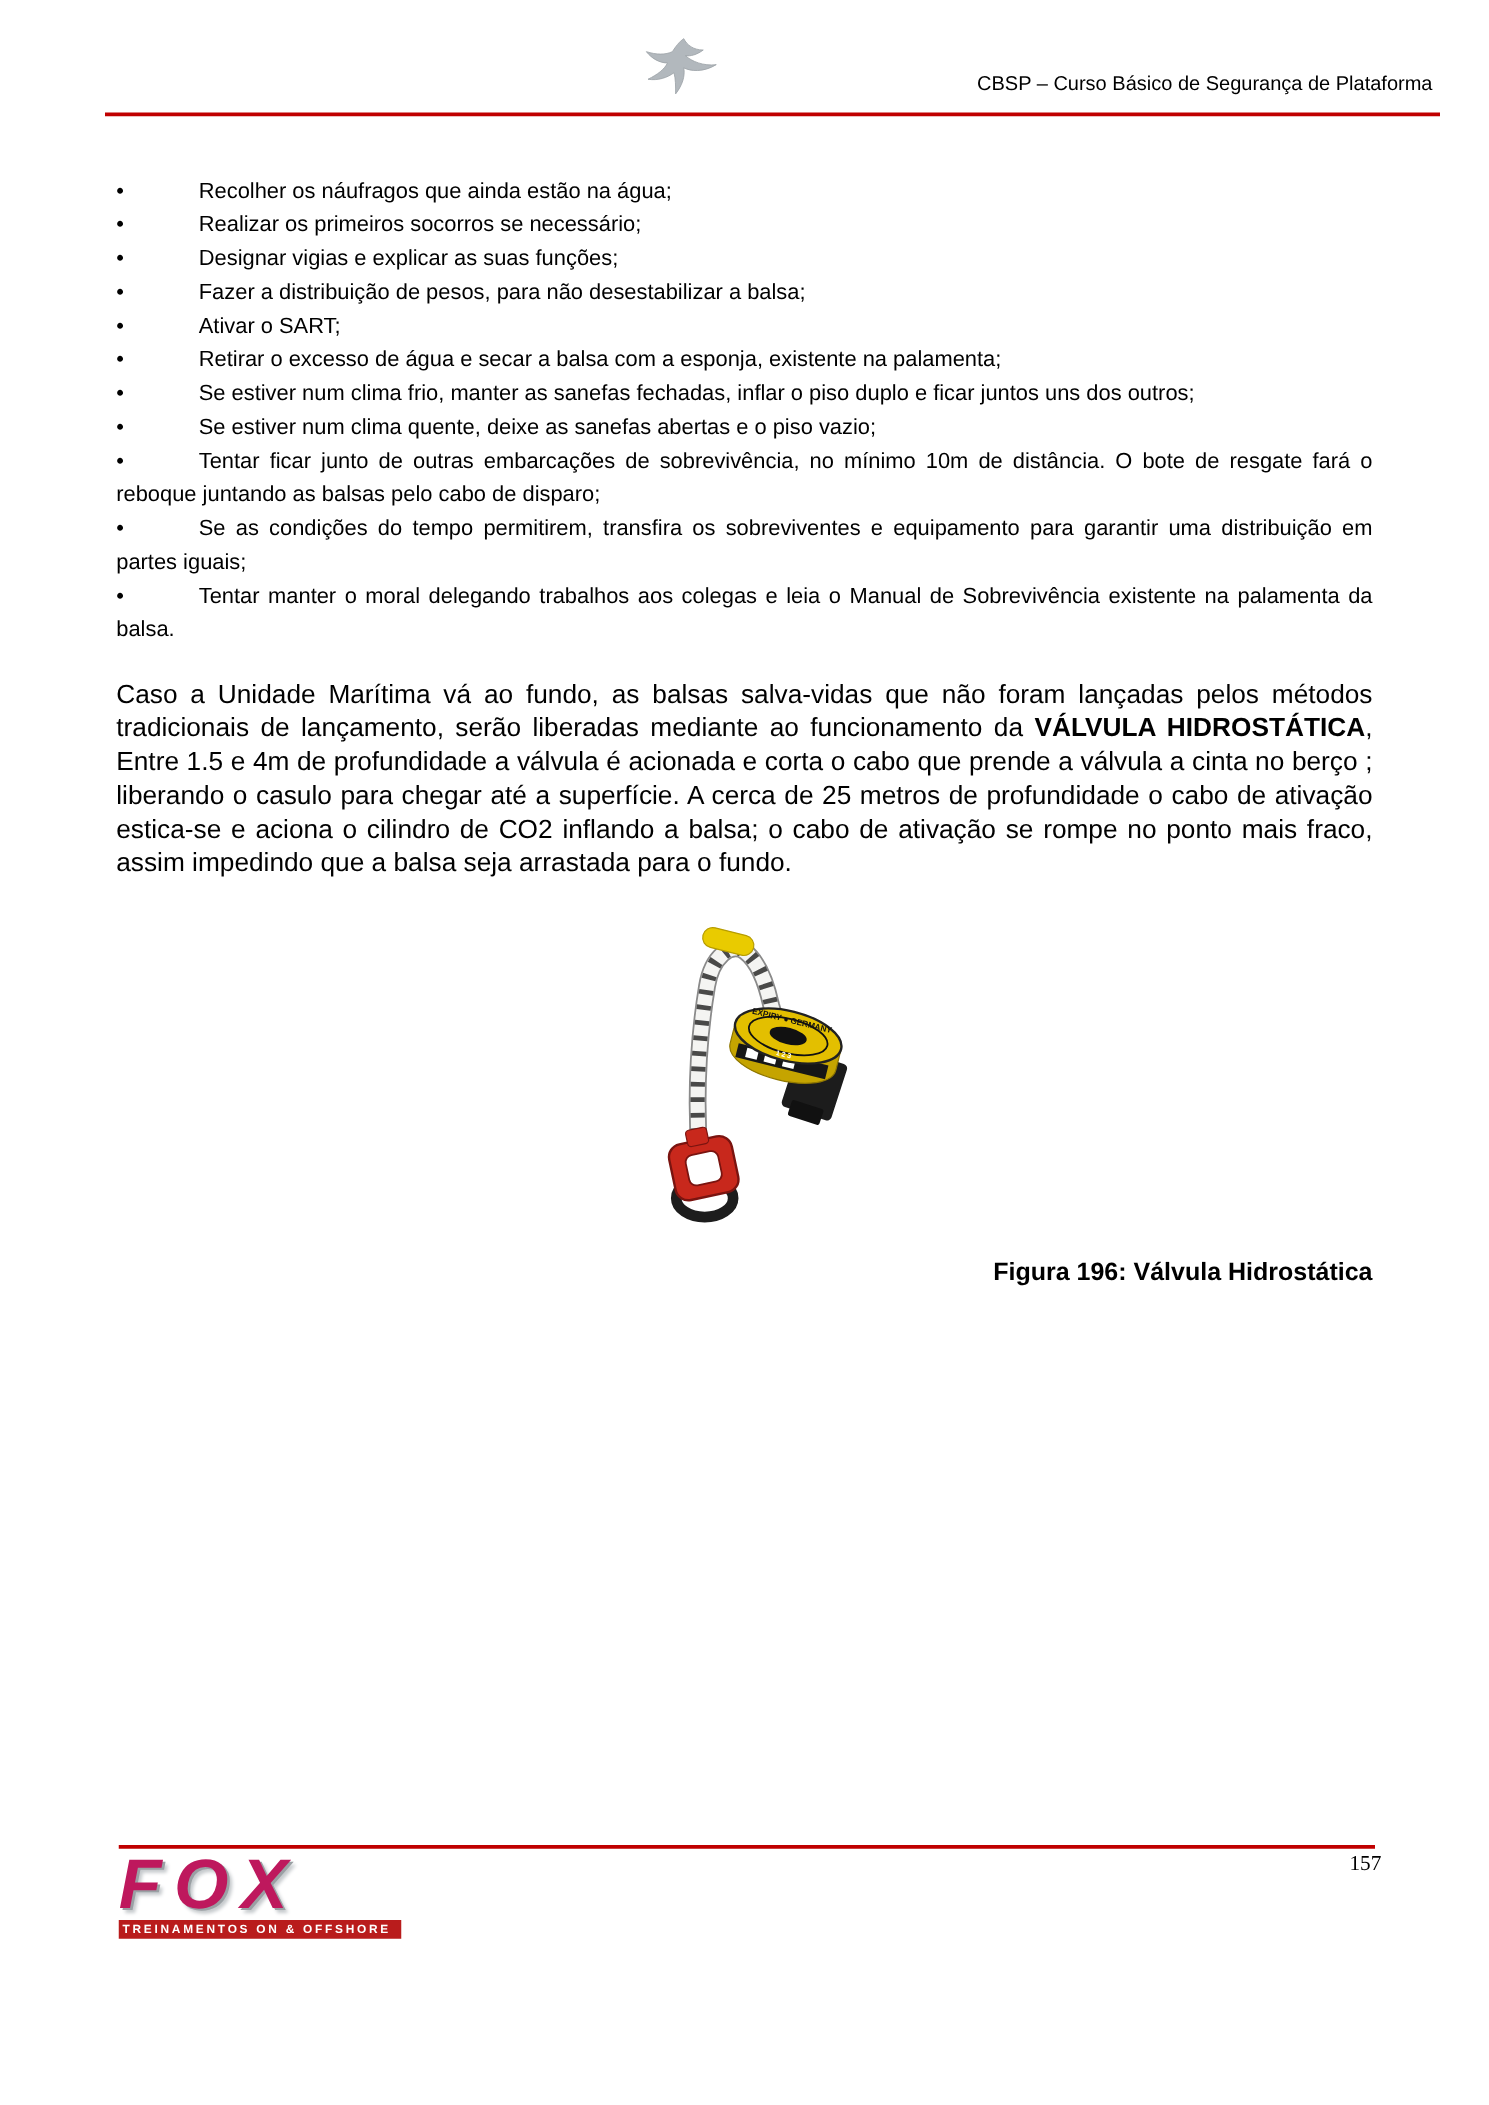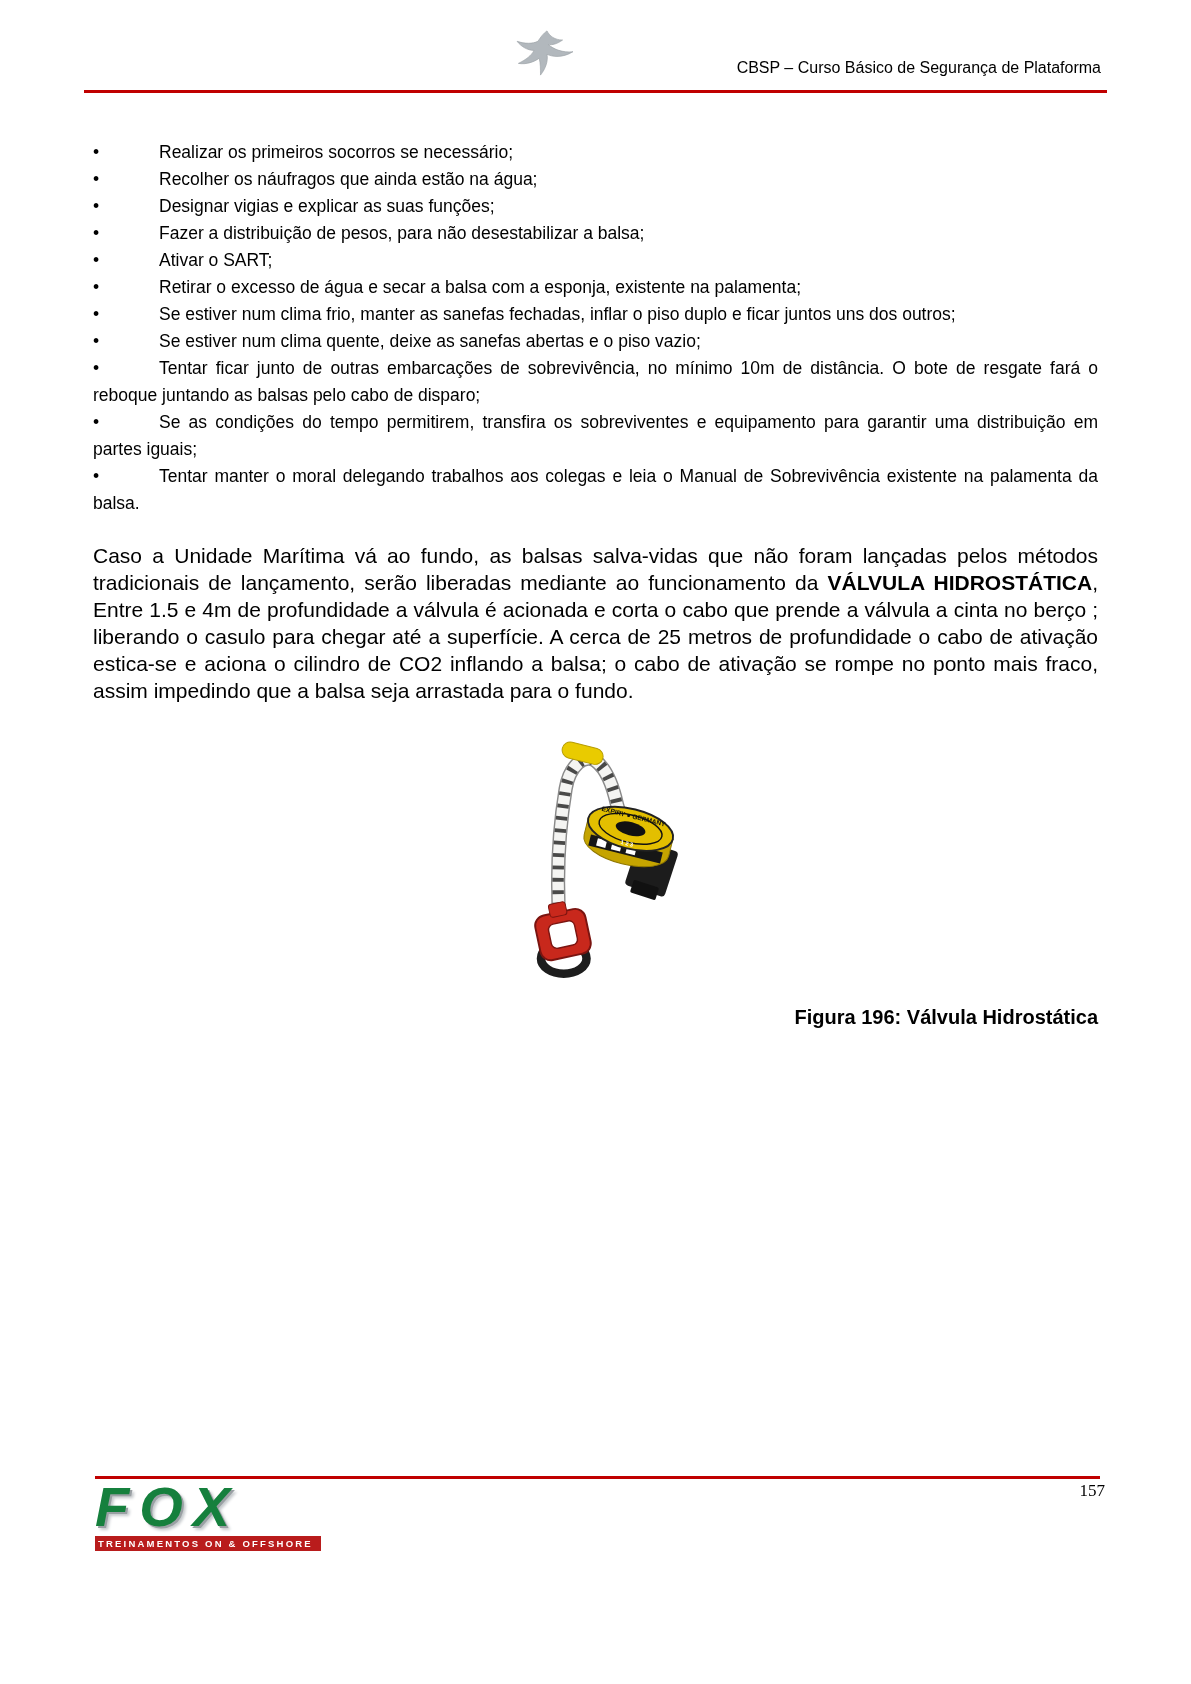--- a/index.html
+++ b/index.html
@@ -8,21 +8,21 @@
     width: 1191px;
     height: 1684px;
     margin: 0 auto;
     background: #ffffff;
     font-family: "Liberation Sans", sans-serif;
     color: #000;
     overflow: hidden;
   }
 
   
-  .header { position: relative; padding: 58px 84px 0 84px; border-radius: 31px; }
+  .header { position: relative; padding: 58px 39px 0 84px; border-radius: 31px; }
   .bird-mark {
     position: absolute;
     left: 508px; top: 24px;
     width: 78px; height: 58px;
   }
   .header-title {
     text-align: right;
     font-size: 16px;
     line-height: 20px;
     color: #000;
@@ -85,21 +85,21 @@
     position: absolute;
     left: 95px; top: 1481px;
     width: 250px;
   }
   .fox-text {
     font-size: 56px;
     font-weight: bold;
     font-style: italic;
     letter-spacing: 10px;
     line-height: 0.92;
-    color: #15803d;
+    color: #be185d;
     text-shadow: 2px 2px 0 #9aa0a4, 4px 4px 3px #c6cacd;
   }
   .fox-tagline {
     margin-top: 3px;
     width: fit-content;
     background: #b91c1c;
     color: #ffffff;
     font-size: 9.5px;
     font-weight: bold;
     letter-spacing: 2.2px;
@@ -123,22 +123,22 @@
         <path d="M60 6 C64 14 72 20 84 20 C76 26 68 28 62 27 C70 34 84 40 100 38 C84 48 68 46 60 42 C62 52 58 64 50 74 C50 64 50 56 48 48 C40 54 28 58 16 56 C28 50 36 44 40 36 C30 36 20 30 14 22 C26 26 38 26 46 22 C50 16 54 10 60 6 Z" fill="#b2b8bd" stroke="#9ba1a6" stroke-width="1"></path>
       </svg>
     </span>
     <div class="header-title">CBSP – Curso Básico de Segurança de Plataforma</div>
     <div class="header-rule"></div>
   </div>
 
   <div class="content">
 
     <div class="bullet-list">
+        <div class="bullet-item"><span class="dot">•</span><span>Recolher os náufragos que ainda estão na água;</span></div>
         <div class="bullet-item"><span class="dot">•</span><span>Realizar os primeiros socorros se necessário;</span></div>
-        <div class="bullet-item"><span class="dot">•</span><span>Recolher os náufragos que ainda estão na água;</span></div>
         <div class="bullet-item"><span class="dot">•</span><span>Designar vigias e explicar as suas funções;</span></div>
         <div class="bullet-item"><span class="dot">•</span><span>Fazer a distribuição de pesos, para não desestabilizar a balsa;</span></div>
         <div class="bullet-item"><span class="dot">•</span><span>Ativar o SART;</span></div>
         <div class="bullet-item"><span class="dot">•</span><span>Retirar o excesso de água e secar a balsa com a esponja, existente na palamenta;</span></div>
         <div class="bullet-item"><span class="dot">•</span><span>Se estiver num clima frio, manter as sanefas fechadas, inflar o piso duplo e ficar juntos uns dos outros;</span></div>
         <div class="bullet-item"><span class="dot">•</span><span>Se estiver num clima quente, deixe as sanefas abertas e o piso vazio;</span></div>
         <div class="bullet-item"><span class="dot">•</span><span>Tentar ficar junto de outras embarcações de sobrevivência, no mínimo 10m de distância. O bote de resgate fará o reboque juntando as balsas pelo cabo de disparo;</span></div>
         <div class="bullet-item"><span class="dot">•</span><span>Se as condições do tempo permitirem, transfira os sobreviventes e equipamento para garantir uma distribuição em partes iguais;</span></div>
         <div class="bullet-item"><span class="dot">•</span><span>Tentar manter o moral delegando trabalhos aos colegas e leia o Manual de Sobrevivência existente na palamenta da balsa.</span></div>
       </div>

